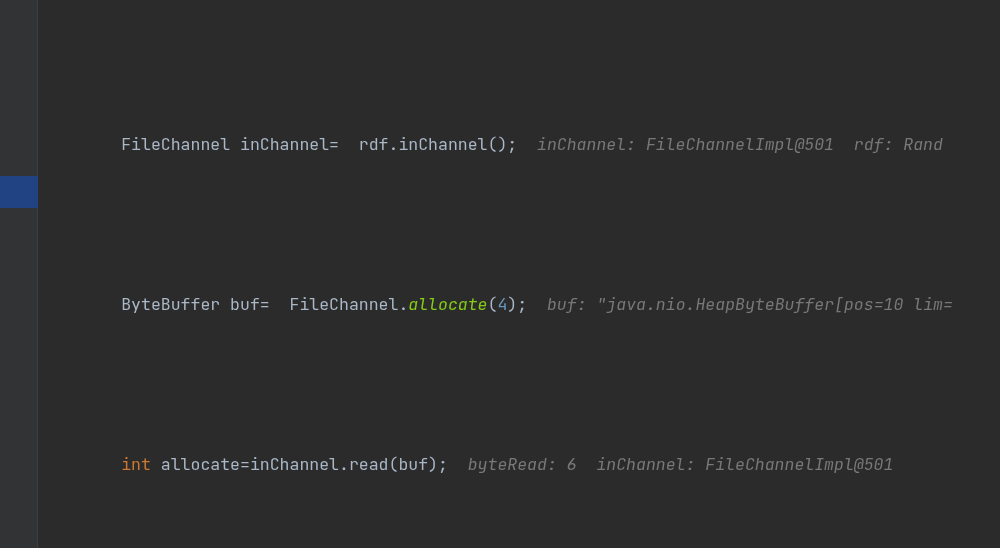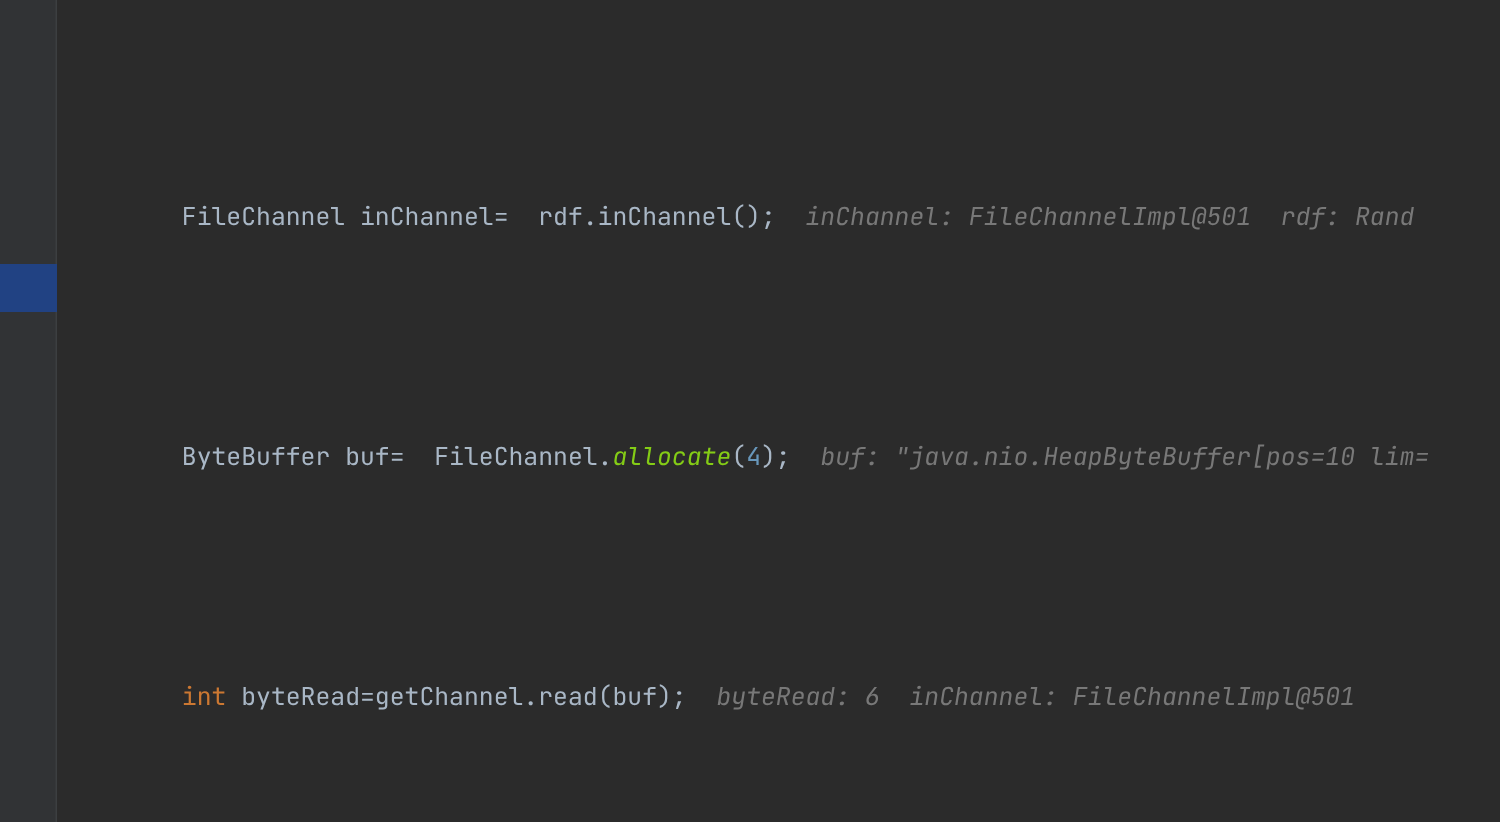--- a/index.html
+++ b/index.html
@@ -51,21 +51,21 @@
 
 <div class="lines">
 
   
   <div class="line"><span class="id">        FileChannel inChannel=  rdf.inChannel();  </span><span class="hint">inChannel: FileChannelImpl@501  rdf: Rand</span></div>
 
   
   <div class="line"><span class="id">        ByteBuffer buf=  FileChannel.</span><span class="smi">allocate</span><span class="id">(</span><span class="num">4</span><span class="id">);  </span><span class="hint">buf: "java.nio.HeapByteBuffer[pos=10 lim=</span></div>
 
   
-  <div class="line"><span>        </span><span class="kw">int</span><span class="id"> byteRead=getChannel.read(buf);  </span><span class="hint">byteRead: 6  inChannel: FileChannelImpl@501</span></div>
+  <div class="line"><span>        </span><span class="kw">int</span><span class="id"> allocate=inChannel.read(buf);  </span><span class="hint">byteRead: 6  inChannel: FileChannelImpl@501</span></div>
 
   
   
 
   
   
 
   
   
 

